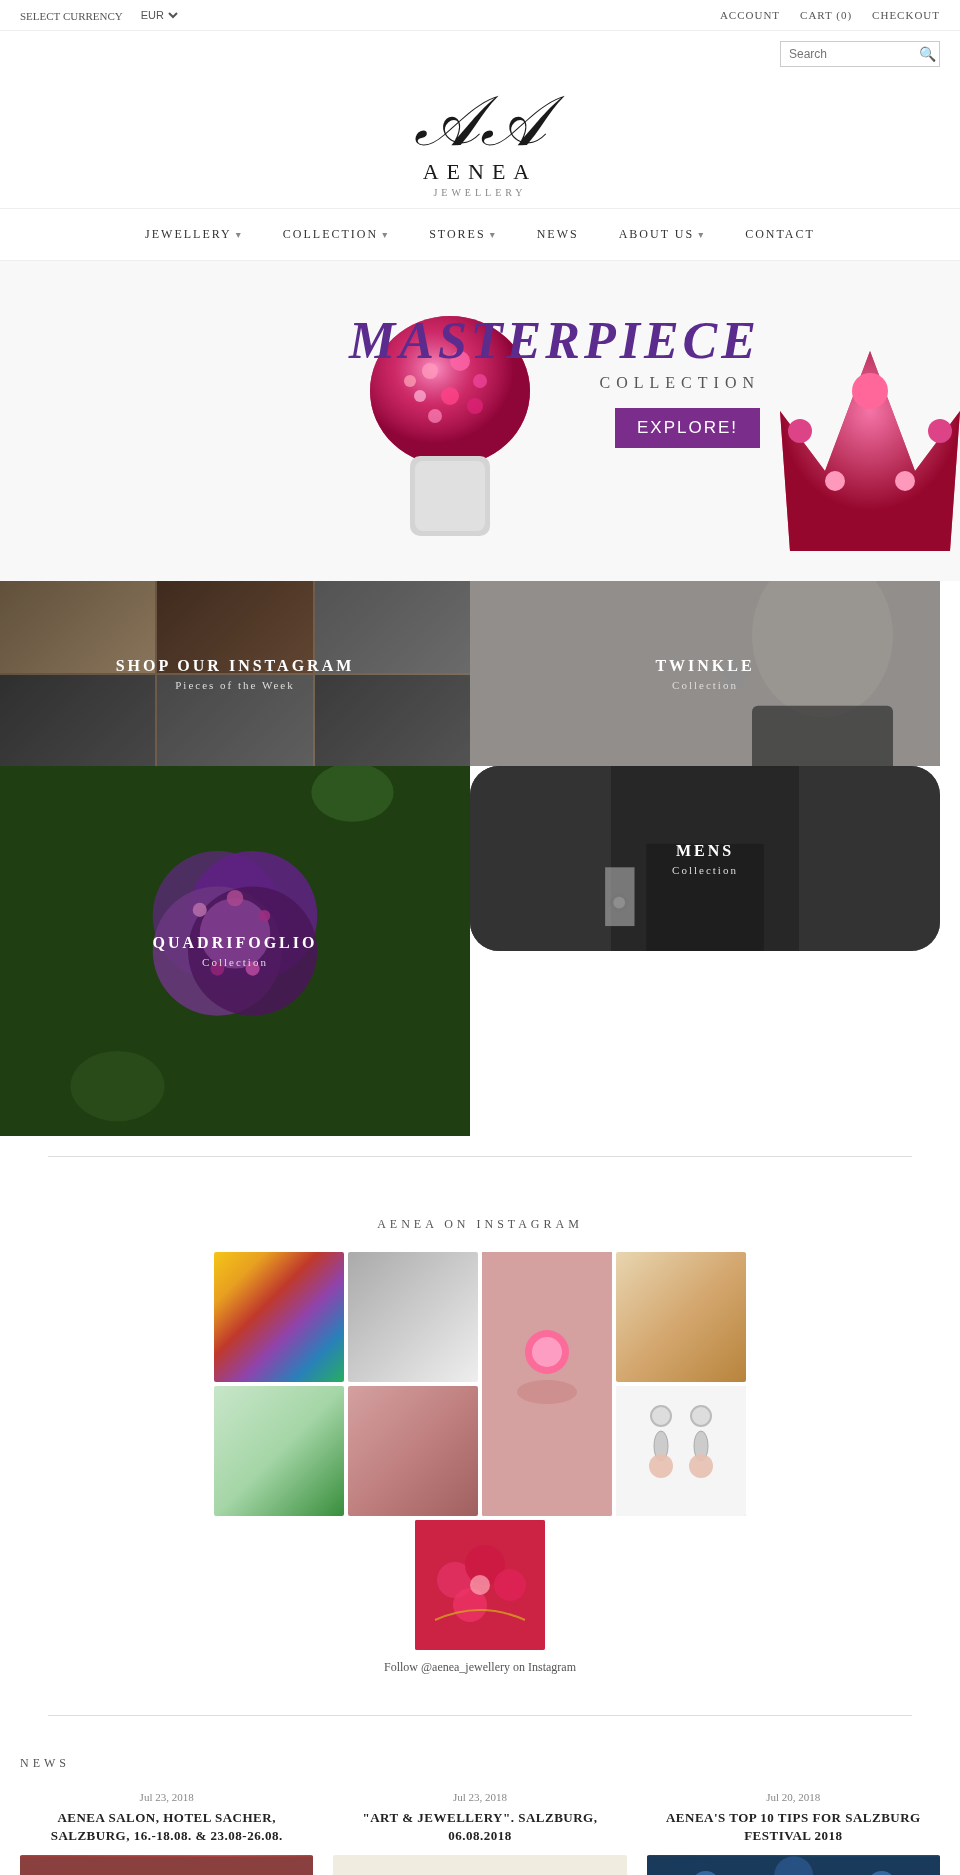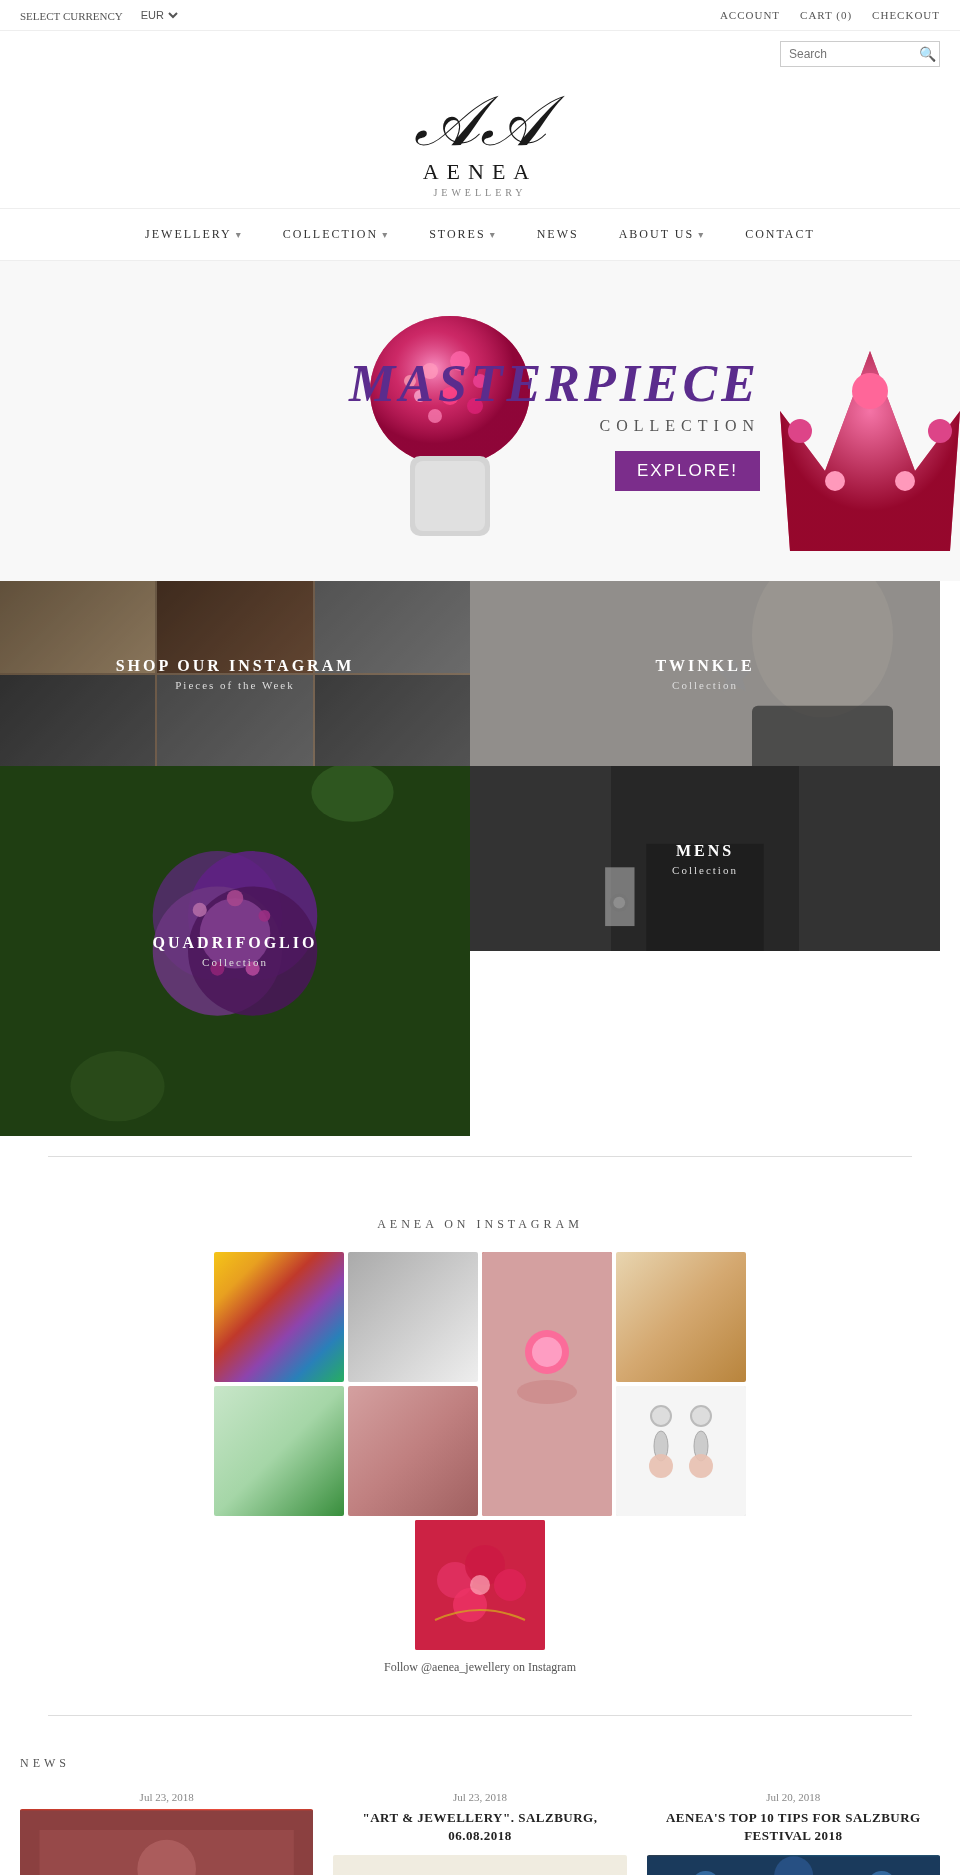--- a/index.html
+++ b/index.html
@@ -117,21 +117,20 @@
       align-items: center;
       justify-content: flex-end;
       padding-right: 40px;
     }
     .hero-text {
       position: absolute;
       right: 200px;
       top: 50px;
       text-align: right;
       z-index: 2;
-      margin-top: 43px;
     }
     .hero-title {
       font-size: 52px;
       font-weight: bold;
       color: #5b2c8d;
       letter-spacing: 4px;
       font-family: 'Georgia', serif;
       font-style: italic;
     }
     .hero-subtitle {
@@ -245,21 +244,21 @@
     .news-img-placeholder {
       width: 100%;
       height: 120px;
       background: #bbb;
       border-radius: 2px;
     }
 
     .bg-shop { background: linear-gradient(135deg, #8b7355, #a0856c, #bda58a); }
     .bg-twinkle { background: linear-gradient(135deg, #f5f5f5, #e0e0e0, #bdbdbd); }
     .bg-quadrifoglio { background: linear-gradient(135deg, #2d5a1b, #4a7c2f, #6aaa45); }
-    .bg-mens { background: linear-gradient(135deg, #555, #777, #999); }
+    .bg-mens { background: linear-gradient(135deg, #555, #777, #999); border-radius: 29px; }
 
     .bg-news-1 { background: linear-gradient(135deg, #c0392b, #e74c3c, #922b21); }
     .bg-news-3 { background: linear-gradient(135deg, #2c3e50, #1a5276, #34495e); }
 
     .save-date-text {
       font-family: 'Georgia', serif;
       font-style: italic;
       font-size: 13px;
       color: #555;
       line-height: 1.5;
@@ -543,20 +542,21 @@
 </div>
 
 <hr class="divider">
 
 <div class="news-section">
   <div class="section-title">NEWS</div>
   <div class="news-grid">
 
     <div class="news-item">
       <div class="news-date">Jul 23, 2018</div>
+      <div class="news-headline">AENEA SALON, HOTEL SACHER, SALZBURG, 16.-18.08. &amp; 23.08-26.08.</div>
       <div class="news-img-placeholder bg-news-1">
         <svg viewBox="0 0 300 120" width="100%" height="120" xmlns="http://www.w3.org/2000/svg">
           <rect width="300" height="120" fill="#8b4040"></rect>
           <rect x="20" y="20" width="260" height="80" fill="#a05050" opacity="0.6"></rect>
           <circle cx="150" cy="60" r="30" fill="#c07070" opacity="0.5"></circle>
         </svg>
       </div>
     </div>
 
     <div class="news-item">

